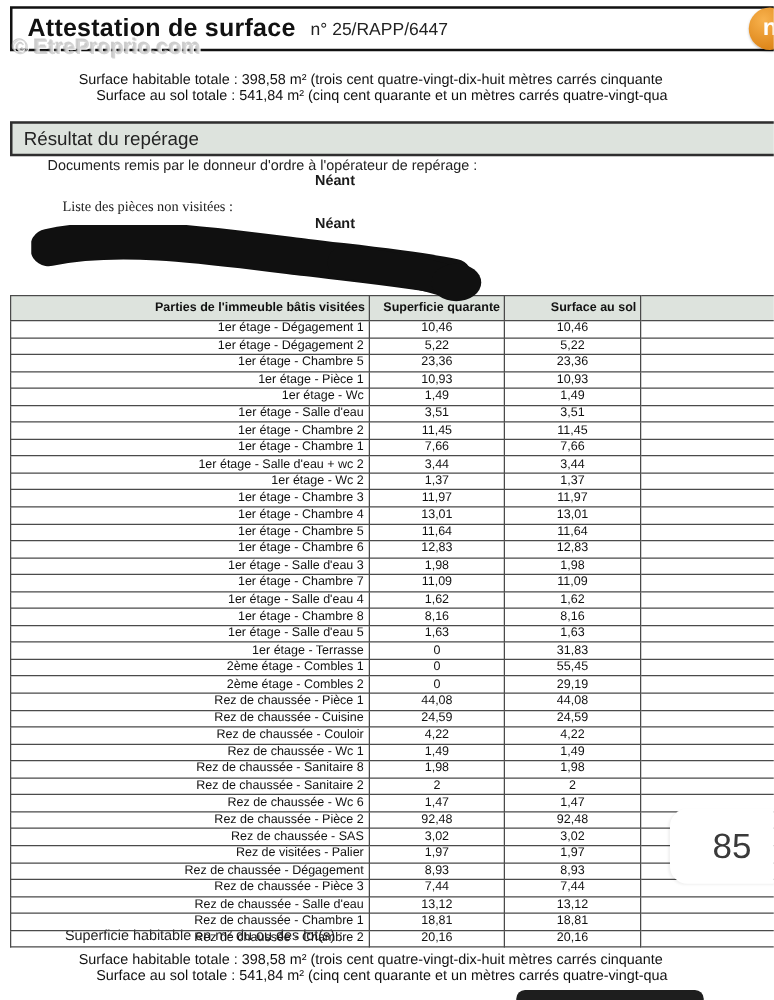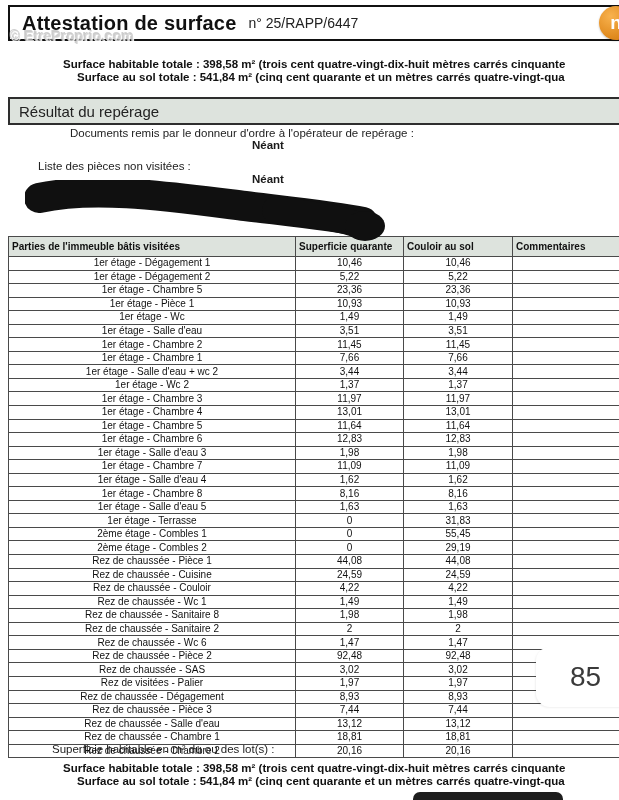--- a/index.html
+++ b/index.html
@@ -7,57 +7,57 @@
        font-family:"Liberation Sans","DejaVu Sans",sans-serif;color:#1a1a1a;}
   #page{position:relative;width:619px;height:800px;overflow:hidden;background:#fff;}
   .abs{position:absolute;}
 
   
   #title-box{left:8px;top:5px;width:768px;height:36px;box-sizing:border-box;
     border:2px solid #111;background:#fff;display:flex;align-items:center;gap:12px;
     padding:0 12px;}
   #title-box h1{margin:0;font-size:20px;font-weight:bold;letter-spacing:.2px;color:#111;}
   #doc-number{font-size:14px;color:#222;}
-  #watermark{left:10px;top:28px;font-size:14px;font-weight:bold;color:rgba(200,200,200,.75);
+  #watermark{left:10px;top:28px;font-size:17px;font-weight:bold;color:rgba(200,200,200,.75);
     text-shadow:1px 1px 0 rgba(255,255,255,.9),-1px -1px 0 rgba(160,160,160,.5);z-index:6;}
   #logo{left:599px;top:6px;width:34px;height:34px;border-radius:50%;z-index:4;
     background:radial-gradient(circle at 35% 30%,#f8b24e,#e08a1e 65%,#c97614);
     display:flex;align-items:center;justify-content:center;
     color:#fff;font-size:19px;font-weight:bold;box-shadow:0 1px 2px rgba(0,0,0,.25);}
 
   
-  .total-line{white-space:nowrap;font-weight:bold;font-size:11.5px;color:#111;}
+  .total-line{white-space:nowrap;font-weight:normal;font-size:11.5px;color:#111;}
   #total-top-1{left:63px;top:58px;}
   #total-top-2{left:77px;top:71px;}
   #total-bot-1{left:63px;top:762px;}
   #total-bot-2{left:77px;top:775px;}
 
   
   #section-bar{left:8px;top:97px;width:768px;height:28px;box-sizing:border-box;
     background:#dde3dd;border:2px solid #2e2e2e;font-size:15px;color:#222;
     display:flex;align-items:center;padding:0 9px;}
 
   .plain-label{font-size:11.5px;color:#222;white-space:nowrap;}
-  #docs-label{left:38px;top:127px;margin-left:32px;}
+  #docs-label{left:38px;top:127px;}
   #neant-1{left:252px;top:139px;font-weight:bold;font-size:11.5px;}
-  #pieces-label{left:38px;top:160px;}
+  #pieces-label{left:50px;top:160px;font-family:Liberation Serif, serif;}
   #neant-2{left:252px;top:173px;font-weight:bold;font-size:11.5px;}
 
   
   #scribble-top{left:25px;top:180px;width:372px;height:62px;z-index:6;}
   #scribble-bottom{left:413px;top:792px;width:150px;height:14px;background:#1e1e1e;
     border-radius:7px;z-index:6;}
 
   
   #surface-table{left:8px;top:236px;z-index:1;}
   table{border-collapse:collapse;table-layout:fixed;width:708px;font-size:10px;color:#111;}
   th,td{border:1px solid #4a4a4a;overflow:hidden;white-space:nowrap;}
-  th{background:#dde3dd;font-weight:bold;height:19px;padding:0 3px;text-align:left;}
+  th{background:#dde3dd;font-weight:bold;height:19px;padding:0 3px;text-align:right;}
   td{height:12.55px;line-height:12px;padding:0 4px;}
-  td:nth-child(1){text-align:center;}
+  td:nth-child(1){text-align:right;}
   td:nth-child(2),td:nth-child(3){text-align:center;}
   col.c1{width:287px;}col.c2{width:108px;}col.c3{width:109px;}col.c4{width:204px;}
 
   
   #photo-badge{left:536px;top:647px;width:96px;height:60px;background:#fff;
     border-radius:14px 0 0 14px;z-index:5;display:flex;align-items:center;
     padding-left:34px;box-sizing:border-box;font-size:28px;color:#3a3a3a;
     box-shadow:-1px 1px 2px rgba(0,0,0,.06);}
 
   #lots-label{left:52px;top:743px;}
@@ -99,21 +99,21 @@
       <colgroup>
           <col class="c1">
           <col class="c2">
           <col class="c3">
           <col class="c4">
         </colgroup>
       <thead>
         <tr>
           <th>Parties de l'immeuble bâtis visitées</th>
           <th>Superficie quarante</th>
-          <th>Couloir au sol</th>
+          <th>Surface au sol</th>
           <th>Commentaires</th>
         </tr>
       </thead>
       <tbody>
           <tr>
             <td>1er étage - Dégagement 1</td>
             <td>10,46</td>
             <td>10,46</td>
             <td></td>
           </tr>

